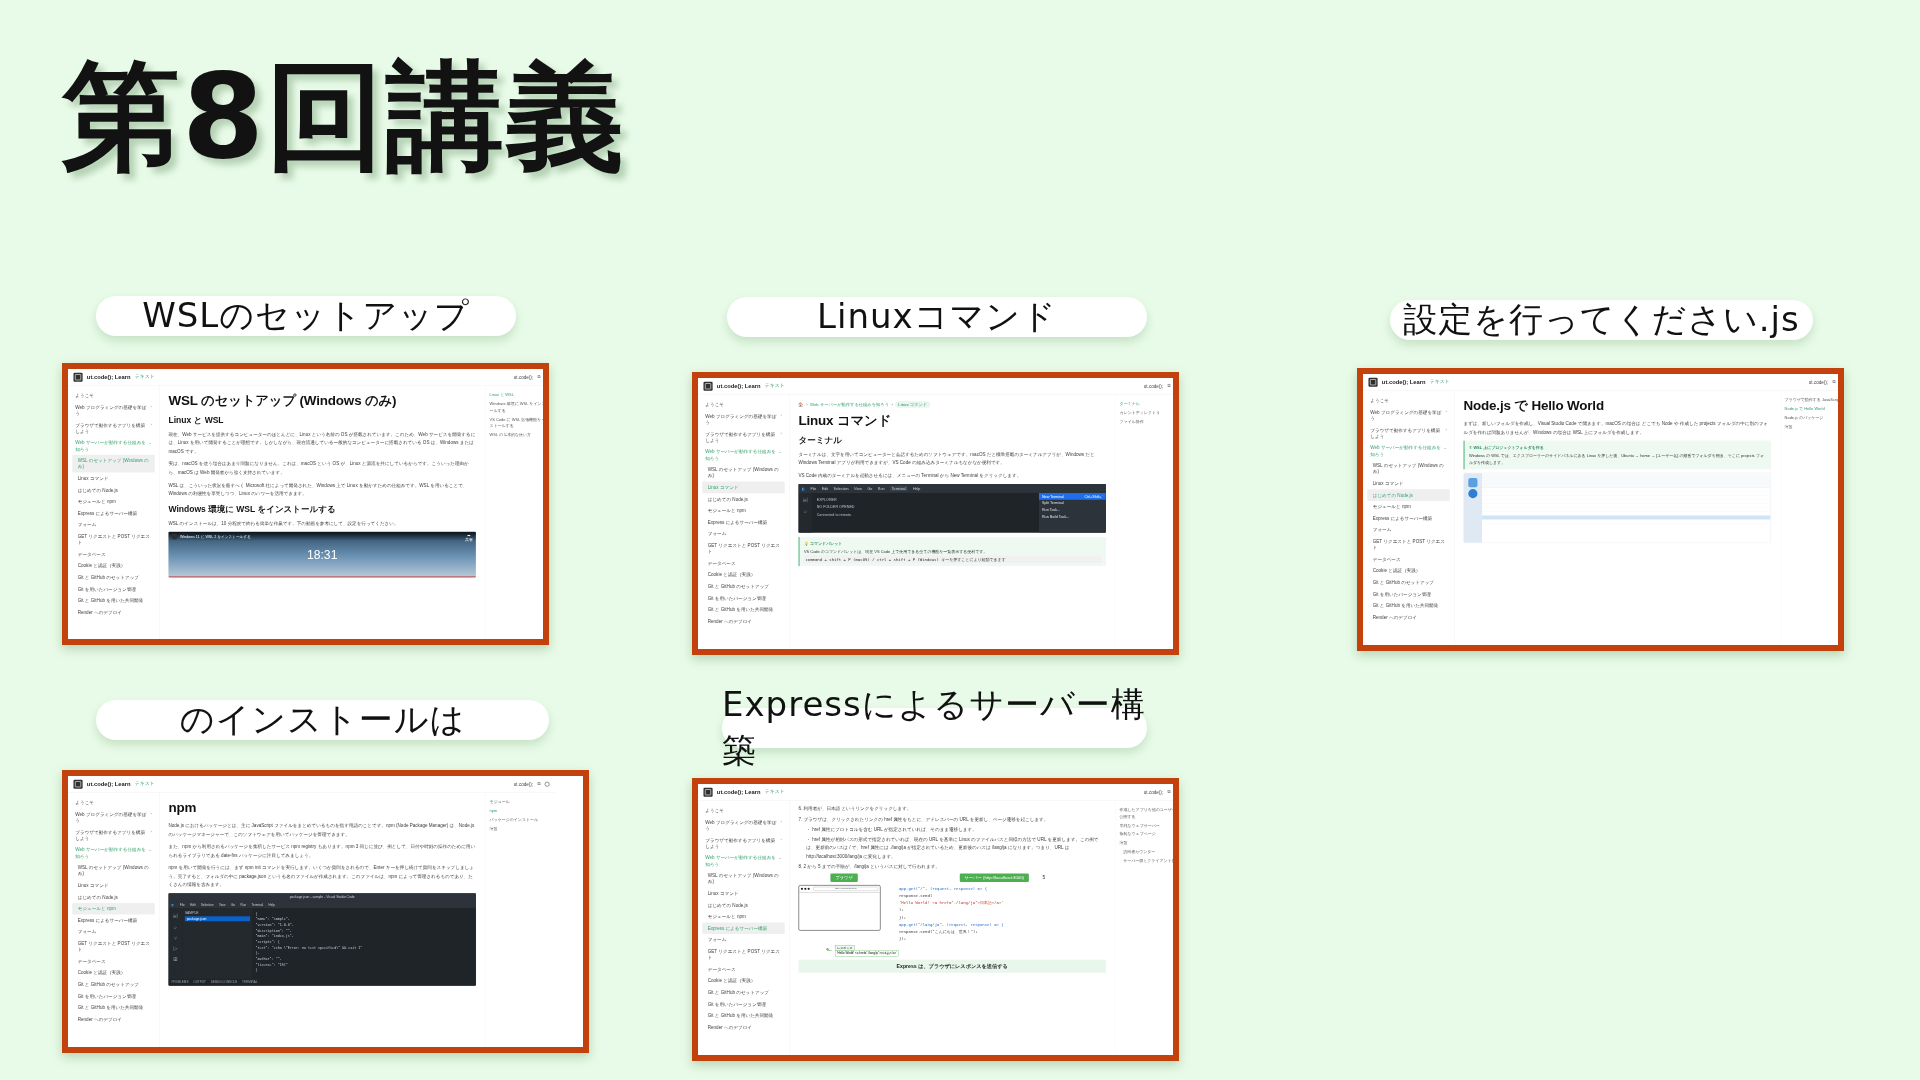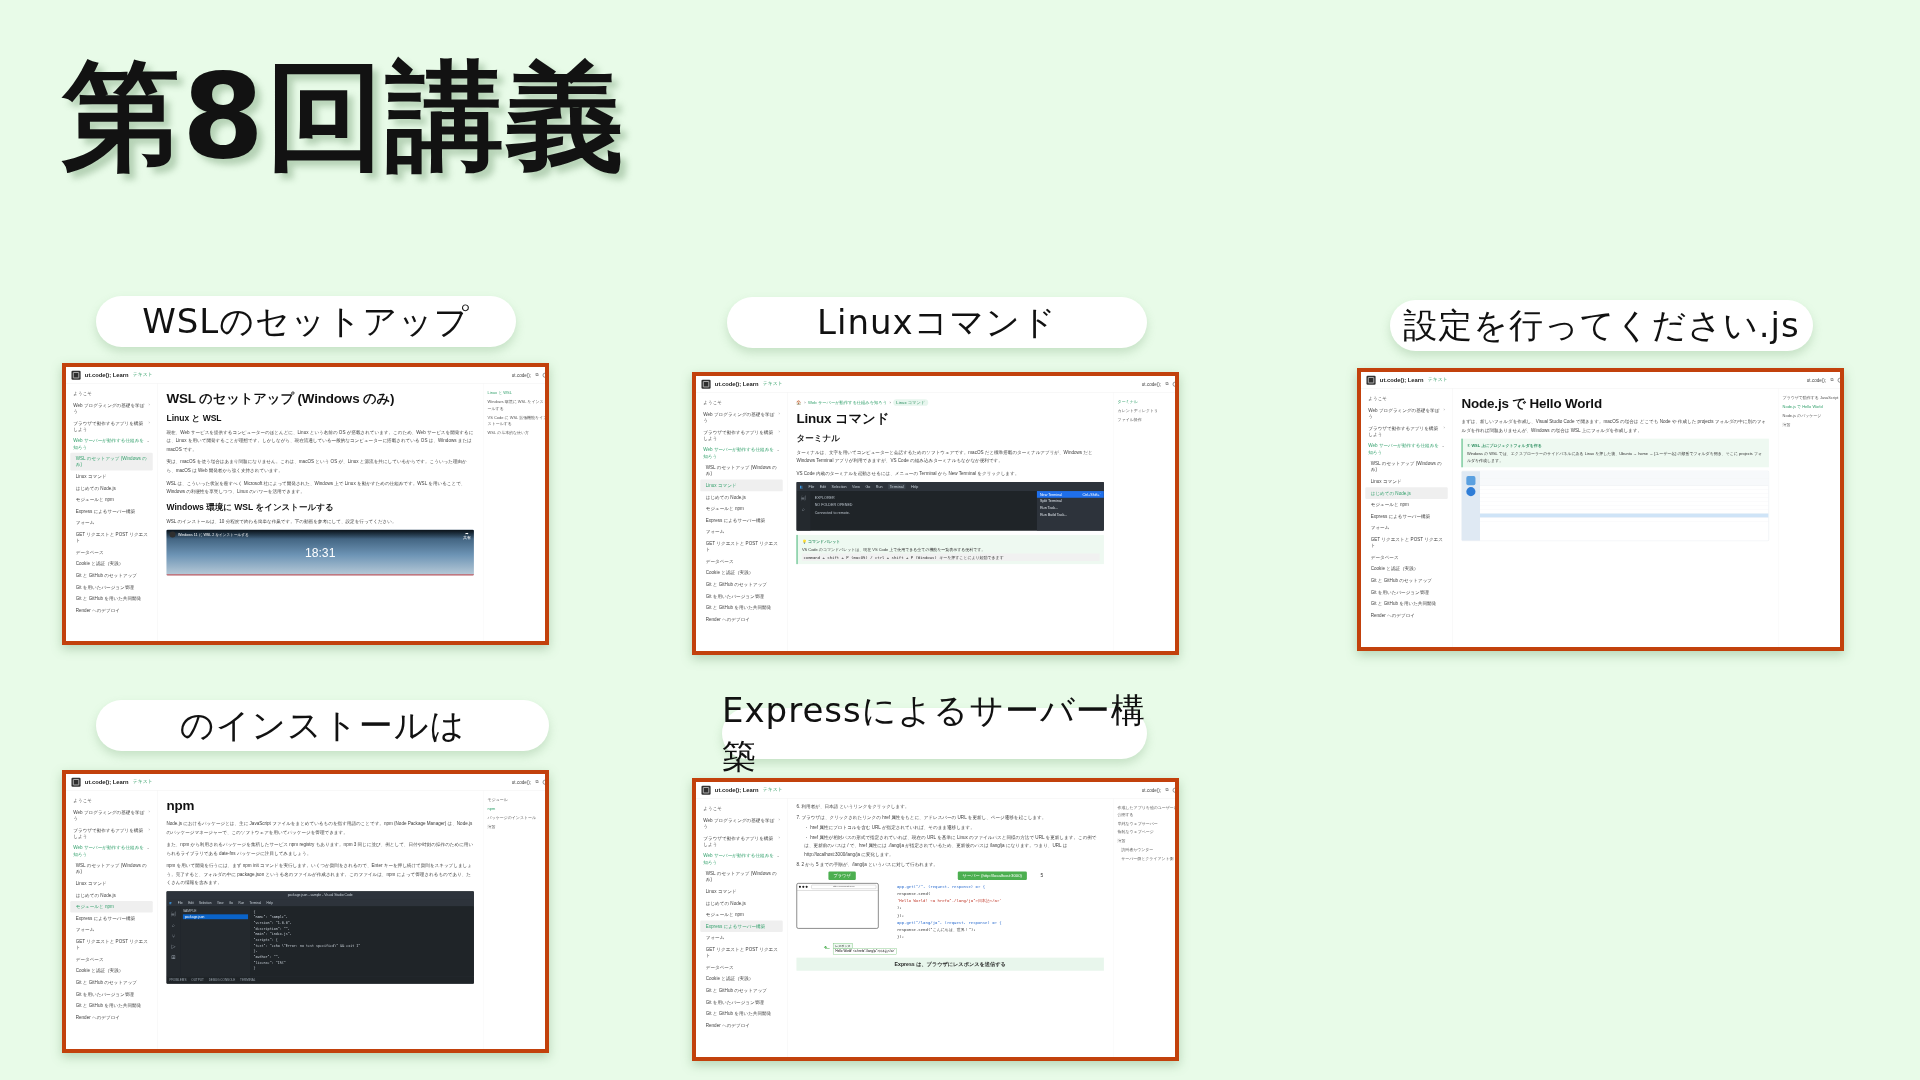--- a/index.html
+++ b/index.html
@@ -15,27 +15,27 @@
     color:#121212; line-height:1.1;
     text-shadow:6px 6px 6px rgba(120,160,120,.45);
     font-family:"DejaVu Sans","Liberation Sans",sans-serif;
   }
   .pill{
     position:absolute; background:#ffffff; border-radius:60px;
     display:flex; align-items:center; justify-content:center;
     box-shadow:0 5px 10px rgba(110,160,110,.28);
     font-size:34px; color:#111; font-weight:400; letter-spacing:1px;
     font-family:"DejaVu Sans","Liberation Sans",sans-serif;
-    height:51px;
+    height:40px;
   }
   
   .thumb{
     position:absolute; background:#fff; overflow:hidden;
     box-shadow:0 4px 10px rgba(90,140,90,.35);
-    border:4px solid #c2410c;
+    border:6px solid #c2410c;
   }
   .tinner{ transform-origin:0 0; width:1600px; background:#fff; }
 
   
   .site{ width:1600px; height:1000px; background:#fff; position:relative; display:flex; flex-direction:column;}
   .topbar{ height:54px; border-bottom:1px solid #e7e7e7; display:flex; align-items:center; padding:0 18px; gap:14px; flex:0 0 auto;}
   .logo{ width:30px; height:30px; background:#2f2f2f; border-radius:4px; position:relative; flex:0 0 auto;}
   .logo::before{content:"";position:absolute;inset:5px;border:2px solid #fff;border-radius:2px;}
   .brand{ font-size:19px; font-weight:700; color:#1b1b1b;}
   .navlink{ font-size:16px; color:#36a06a;}
@@ -476,21 +476,21 @@
         <div>ブラウザで動作する JavaScript</div>
         <div class="tt">Node.js で Hello World</div>
         <div>Node.js のパッケージ</div>
         <div>演習</div>
       </div>
     </div>
   </div>
  </div>
 </div>
 
-<div class="thumb" style="left:62px; top:770px; width:487px; height:283px;">
+<div class="thumb" style="left:62px; top:770px; width:527px; height:283px;">
  <div class="tinner" style="transform:scale(0.3044);">
   <div class="site">
     <div class="topbar">
       <div class="logo"></div>
       <div class="brand">ut.code(); Learn</div>
       <div class="navlink">テキスト</div>
       <div class="topright">
         <span>ut.code();</span>
         <span class="ext-ico">⧉</span>
         <span class="sun"></span>

